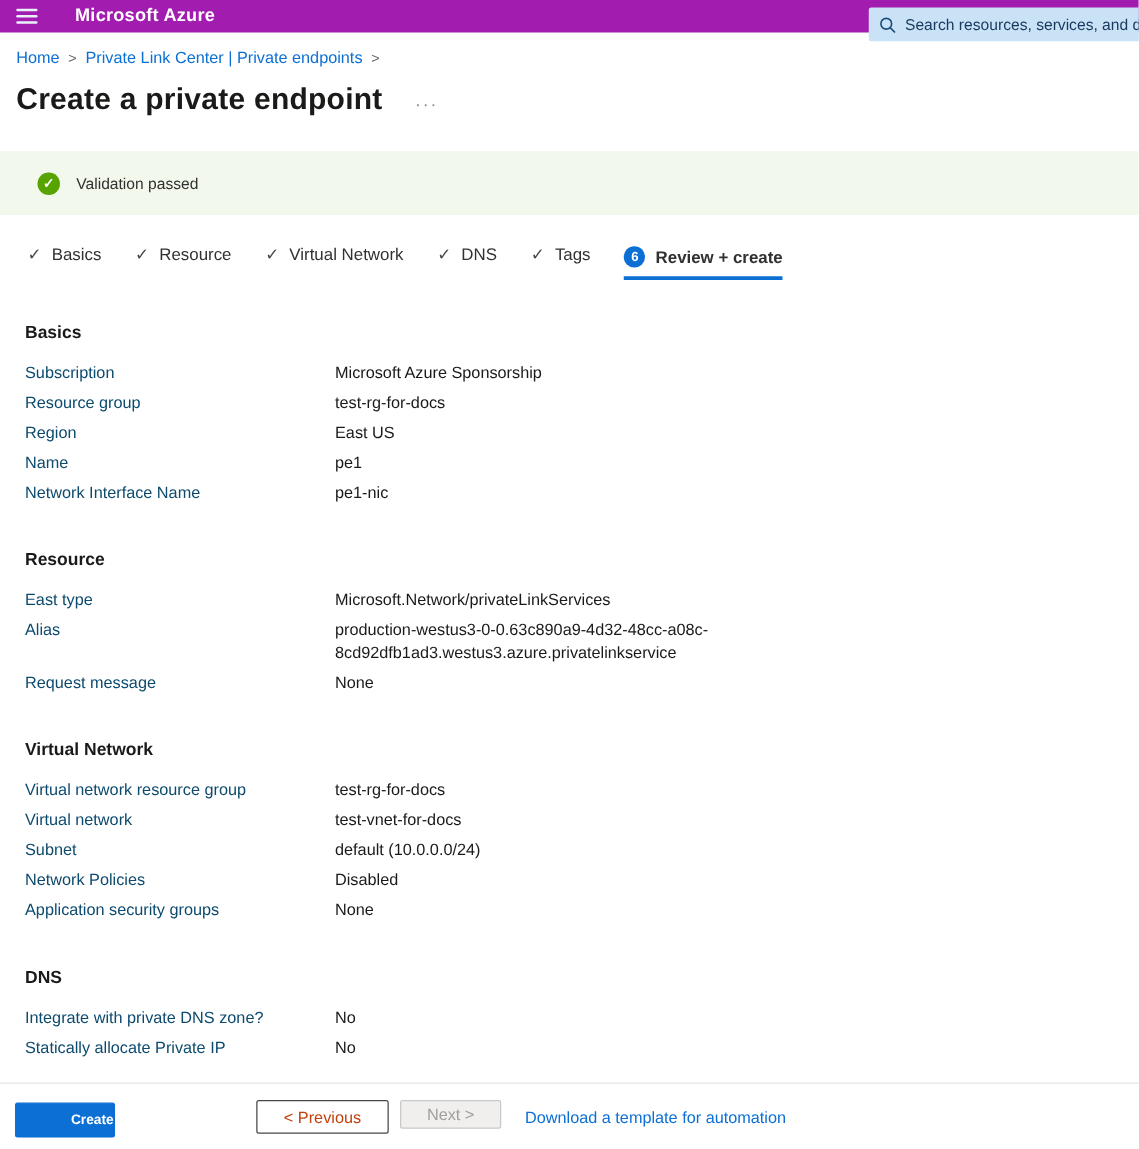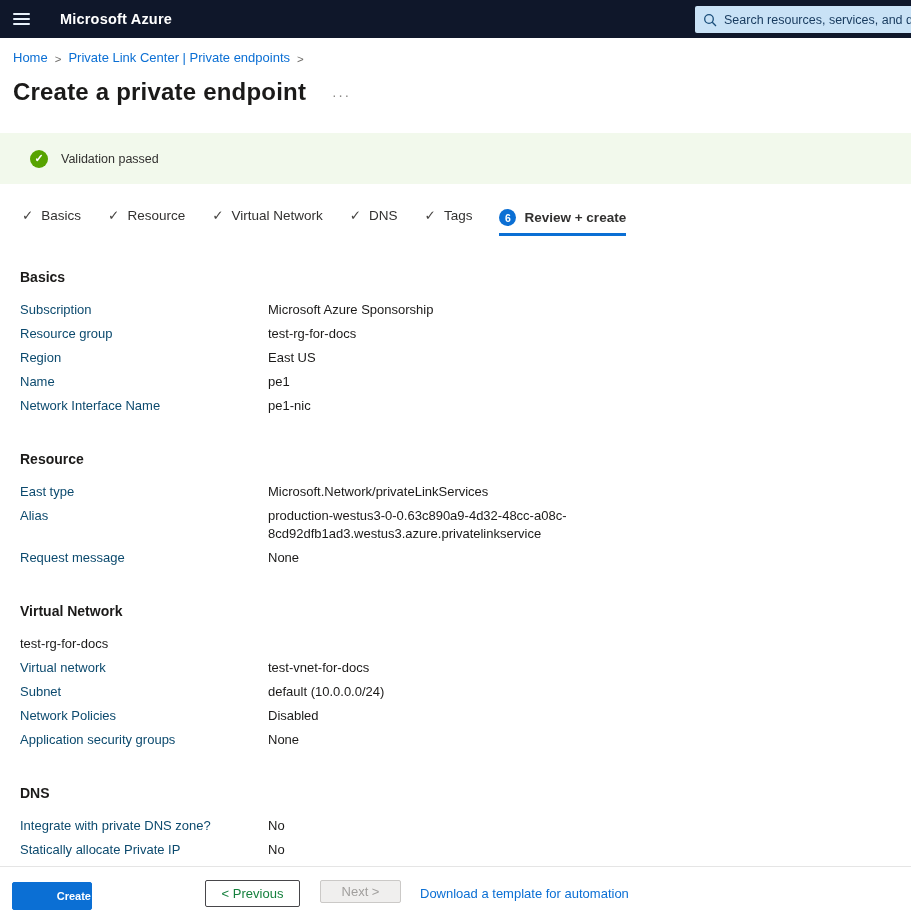--- a/index.html
+++ b/index.html
@@ -6,21 +6,21 @@
   html, body { background: #ffffff; }
   body {
     width: 911px; height: 919px;
     font-family: "Liberation Sans", sans-serif;
     position: relative; overflow: hidden;
     color: #1b1a19;
   }
 
   
   .topbar {
-    height: 38px; background: #0f172a;
+    height: 26px; background: #a21caf;
     display: flex; align-items: center;
     position: relative;
   }
   .hamburger {
     width: 38px; height: 38px; border: none; background: transparent;
     display: flex; flex-direction: column; justify-content: center; align-items: center;
     gap: 3px; cursor: pointer; margin-left: 2px;
   }
   .hamburger .bar { width: 17px; height: 2px; background: #e8f1fa; border-radius: 1px; }
   .brand {
@@ -100,23 +100,23 @@
     position: absolute; left: 0; right: 0; bottom: 0; height: 53px;
     background: #ffffff; border-top: 1px solid #e5e5e5;
   }
   .footer button, .footer a { font-family: "Liberation Sans", sans-serif; }
   .btn-create {
     position: absolute; left: 12px; top: 15px; width: 80px; height: 28px;
     background: #0b6fd4; color: #ffffff; border: 1px solid #0b6fd4; border-radius: 2px;
     font-size: 11px; font-weight: 600; cursor: pointer; text-align: right;
   }
   .btn-previous {
-    position: absolute; left: 205px; top: 13px; width: 95px; height: 27px;
+    position: absolute; left: 205px; top: 13px; width: 106px; height: 27px;
     background: #ffffff; border: 1px solid #47464a; border-radius: 2px;
-    color: #15803d; font-size: 13px; cursor: pointer;
+    color: #c2410c; font-size: 13px; cursor: pointer;
   }
   .btn-next {
     position: absolute; left: 320px; top: 13px; width: 81px; height: 23px;
     background: #f0efee; border: 1px solid #cbc9c7; border-radius: 2px;
     color: #a19f9d; font-size: 13px;
   }
   .footer-link {
     position: absolute; left: 420px; top: 19px;
     color: #0b6fd4; font-size: 13px; text-decoration: none; cursor: pointer;
   }
@@ -224,20 +224,21 @@
     </div>
     <div class="row">
       <span class="row-label">Request message</span>
       <span class="row-value">None</span>
     </div>
   </section>
 
   <section class="section">
     <div class="section-title">Virtual Network</div>
     <div class="row">
+      <span class="row-label">Virtual network resource group</span>
       <span class="row-value">test-rg-for-docs</span>
     </div>
     <div class="row">
       <span class="row-label">Virtual network</span>
       <span class="row-value">test-vnet-for-docs</span>
     </div>
     <div class="row">
       <span class="row-label">Subnet</span>
       <span class="row-value">default (10.0.0.0/24)</span>
     </div>

